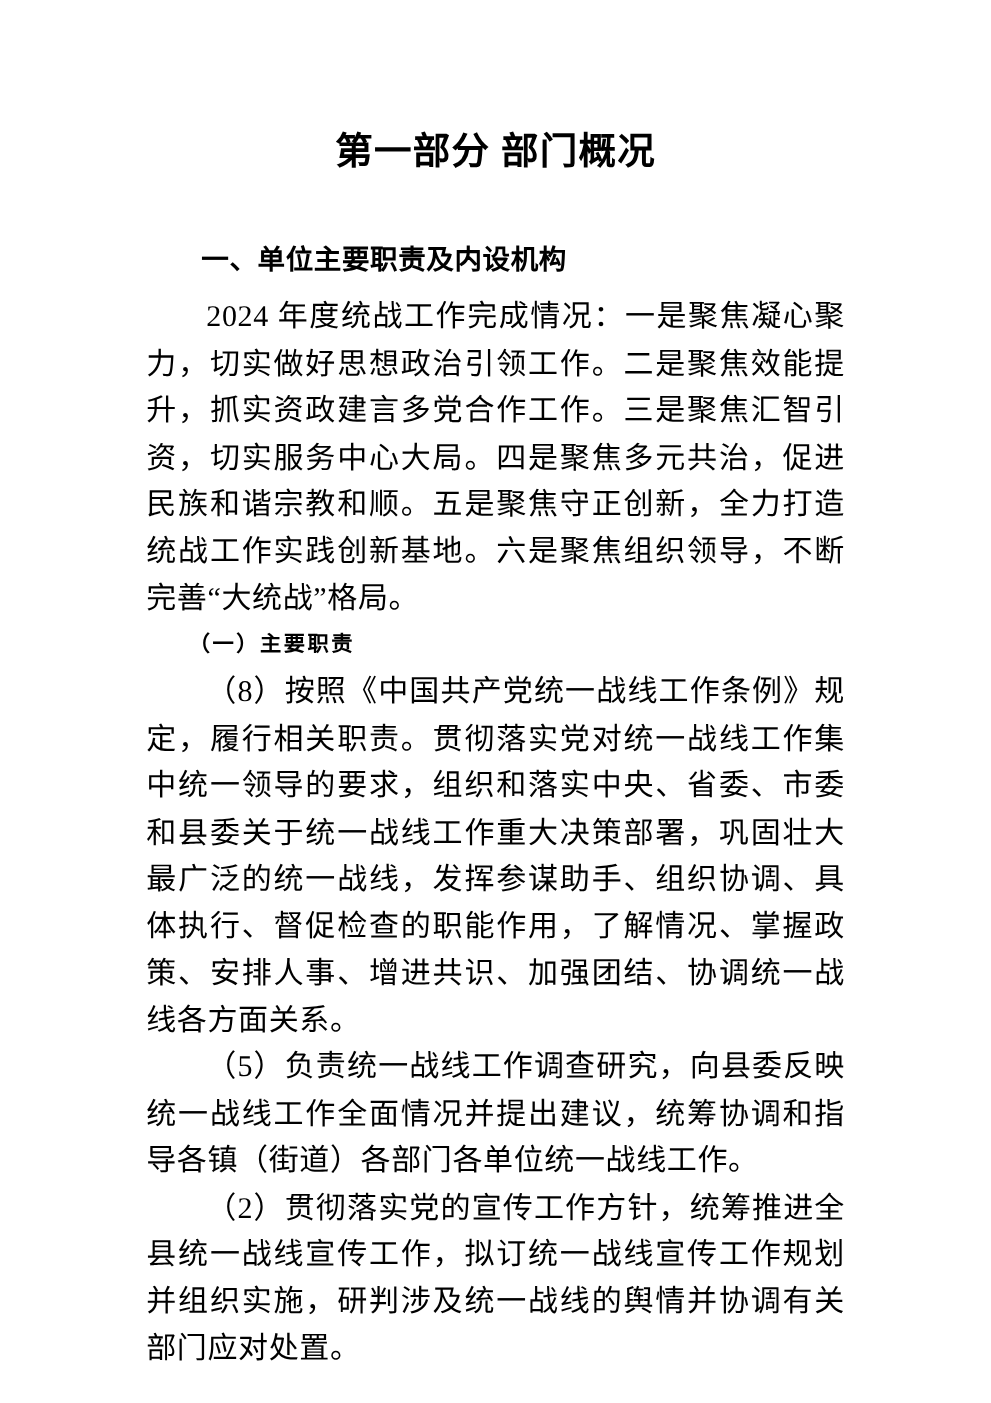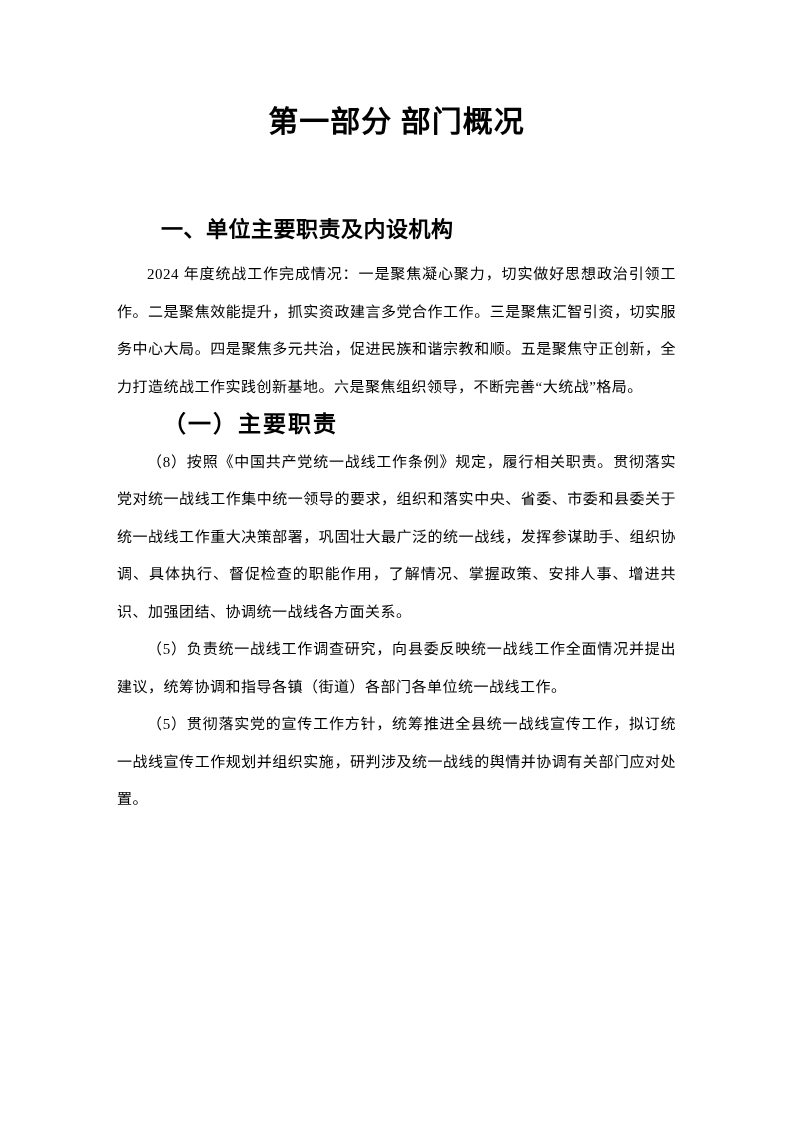--- a/index.html
+++ b/index.html
@@ -26,62 +26,62 @@
     height: 44px;
     line-height: 44px;
     text-align: center;
     font-family: "Liberation Serif", "DejaVu Serif", serif;
     font-weight: 700;
     font-size: 30px;
     letter-spacing: 1px;
     white-space: pre;
   }
   .section-heading {
-    margin: 68px 0 0 0;
+    margin: 48px 0 0 0;
     line-height: 36px;
-    font-family: Liberation Serif, serif;
+    font-family: Liberation Mono, monospace;
     font-weight: 700;
     font-size: 22px;
     text-indent: 2em;
     letter-spacing: 0.5px;
   }
   .body-block {
     margin-top: 8px;
   }
   .para {
     margin: 0;
-    font-size: 15px;
+    font-size: 24px;
     line-height: 37.5px;
     text-align: justify;
     text-indent: 2em;
     letter-spacing: 0.5px;
     font-family: "Liberation Serif", "DejaVu Serif", serif;
   }
   .sub-heading {
     margin: 0;
-    font-size: 23px;
+    font-size: 17px;
     line-height: 37.5px;
     font-weight: 700;
     text-indent: 2em;
     letter-spacing: 2px;
-    font-family: Liberation Serif, serif;
+    font-family: Liberation Mono, monospace;
   }
 </style>
 </head>
 <body>
 
 <div class="page">
   <h1 class="doc-title">第一部分 部门概况</h1>
 
   <h2 class="section-heading">一、单位主要职责及内设机构</h2>
 
   <div class="body-block">
     <p class="para">2024 年度统战工作完成情况：一是聚焦凝心聚力，切实做好思想政治引领工作。二是聚焦效能提升，抓实资政建言多党合作工作。三是聚焦汇智引资，切实服务中心大局。四是聚焦多元共治，促进民族和谐宗教和顺。五是聚焦守正创新，全力打造统战工作实践创新基地。六是聚焦组织领导，不断完善“大统战”格局。</p>
 
     <p class="sub-heading">（一）主要职责</p>
 
     <p class="para">（8）按照《中国共产党统一战线工作条例》规定，履行相关职责。贯彻落实党对统一战线工作集中统一领导的要求，组织和落实中央、省委、市委和县委关于统一战线工作重大决策部署，巩固壮大最广泛的统一战线，发挥参谋助手、组织协调、具体执行、督促检查的职能作用，了解情况、掌握政策、安排人事、增进共识、加强团结、协调统一战线各方面关系。</p>
 
     <p class="para">（5）负责统一战线工作调查研究，向县委反映统一战线工作全面情况并提出建议，统筹协调和指导各镇（街道）各部门各单位统一战线工作。</p>
 
-    <p class="para">（5）贯彻落实党的宣传工作方针，统筹推进全县统一战线宣传工作，拟订统一战线宣传工作规划并组织实施，研判涉及统一战线的舆情并协调有关部门应对处置。</p>
+    <p class="para">（2）贯彻落实党的宣传工作方针，统筹推进全县统一战线宣传工作，拟订统一战线宣传工作规划并组织实施，研判涉及统一战线的舆情并协调有关部门应对处置。</p>
   </div>
 </div>
 
 </body></html>

